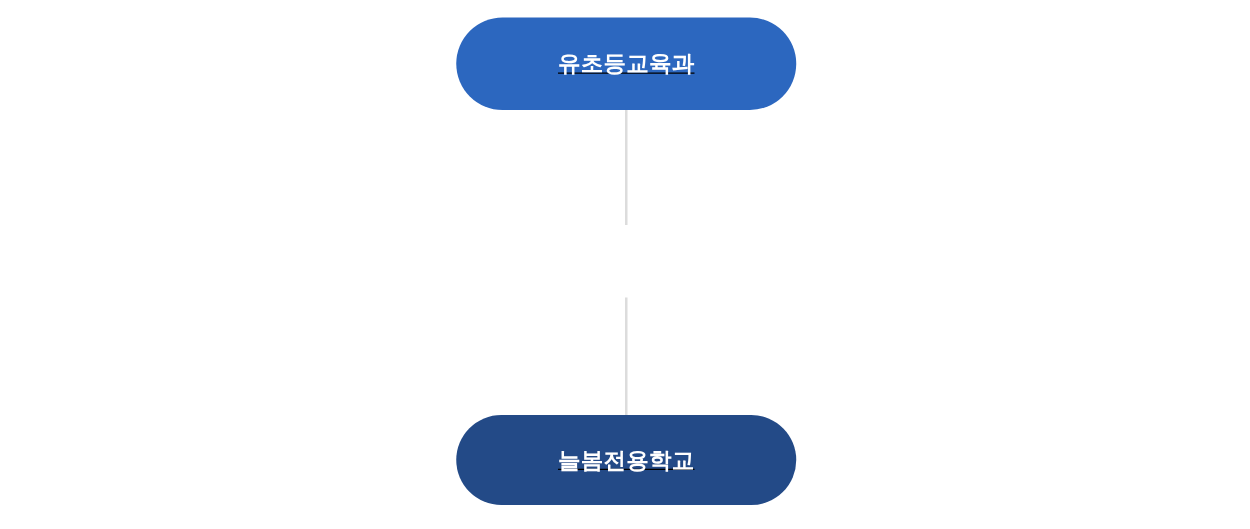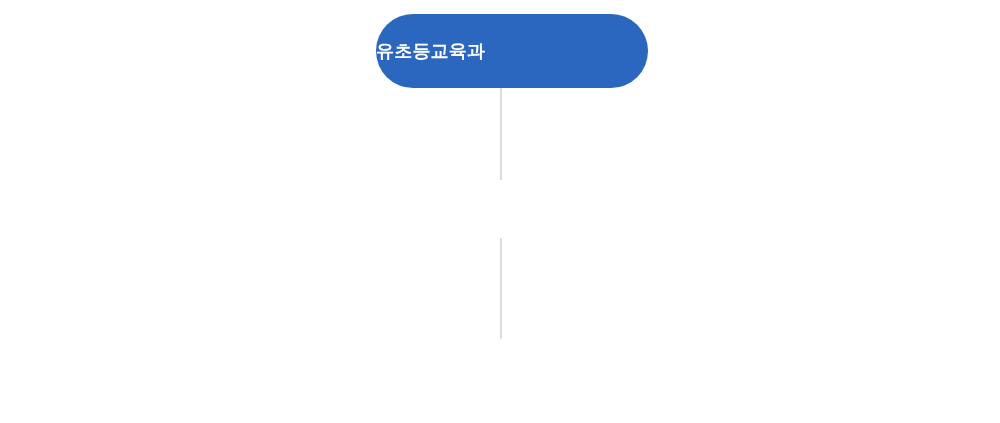--- a/index.html
+++ b/index.html
@@ -35,28 +35,30 @@
   }
   .connector-2 {
     left: 500px;
     top: 238px;
     height: 101px;
   }
 
   
   .node {
     position: absolute;
-    left: 376px;
+    left: 365px;
     width: 272px;
     box-sizing: border-box;
     display: flex;
     align-items: center;
+    justify-content: center;
     border-radius: 40px;
     z-index: 2;
     user-select: none;
+    text-decoration: underline;
   }
   .node-label {
     color: #ffffff;
     font-size: 18px;
     font-weight: bold;
     letter-spacing: 0.2px;
     line-height: 1;
     text-align: center;
     white-space: nowrap;
   }
@@ -84,14 +86,17 @@
 
   <div class="connector connector-1"></div>
 
   <div class="connector connector-2"></div>
 
   <div class="node node-1">
     <span class="node-label">유초등교육과</span>
   </div>
 
 
+  <div class="node node-3">
+    <span class="node-label">늘봄전용학교</span>
+  </div>
 
 </div>
 
 </body></html>

